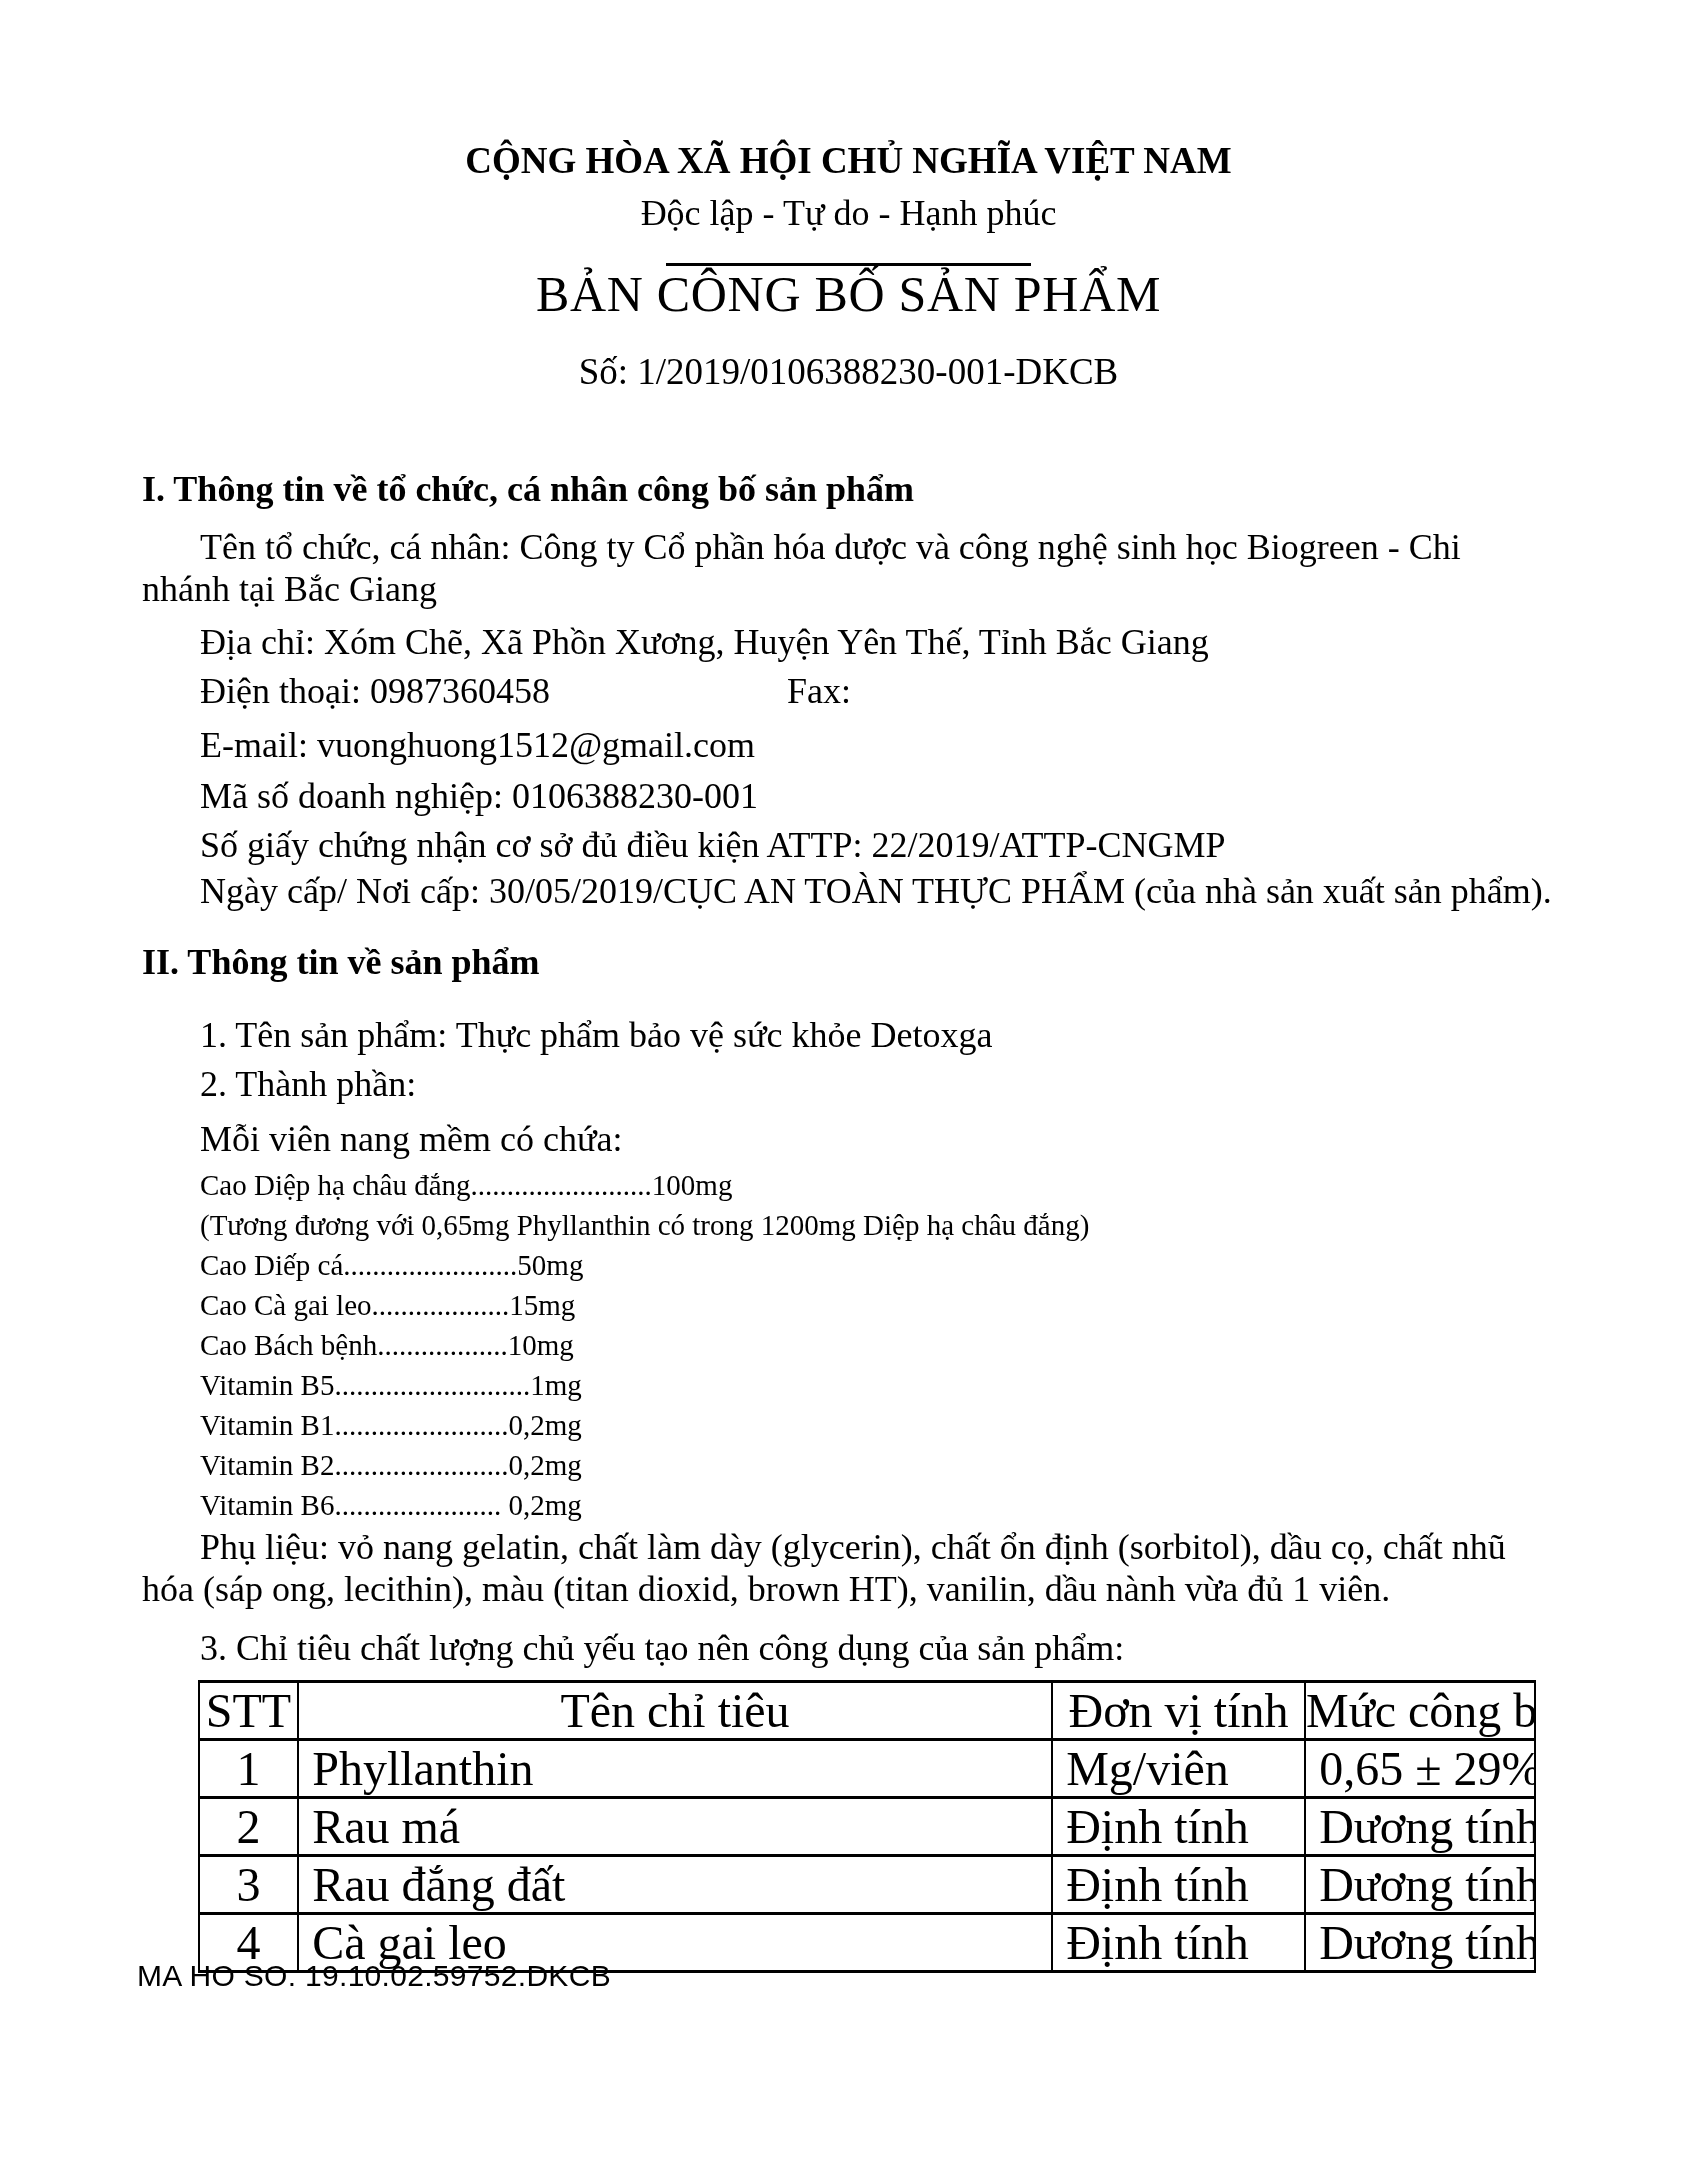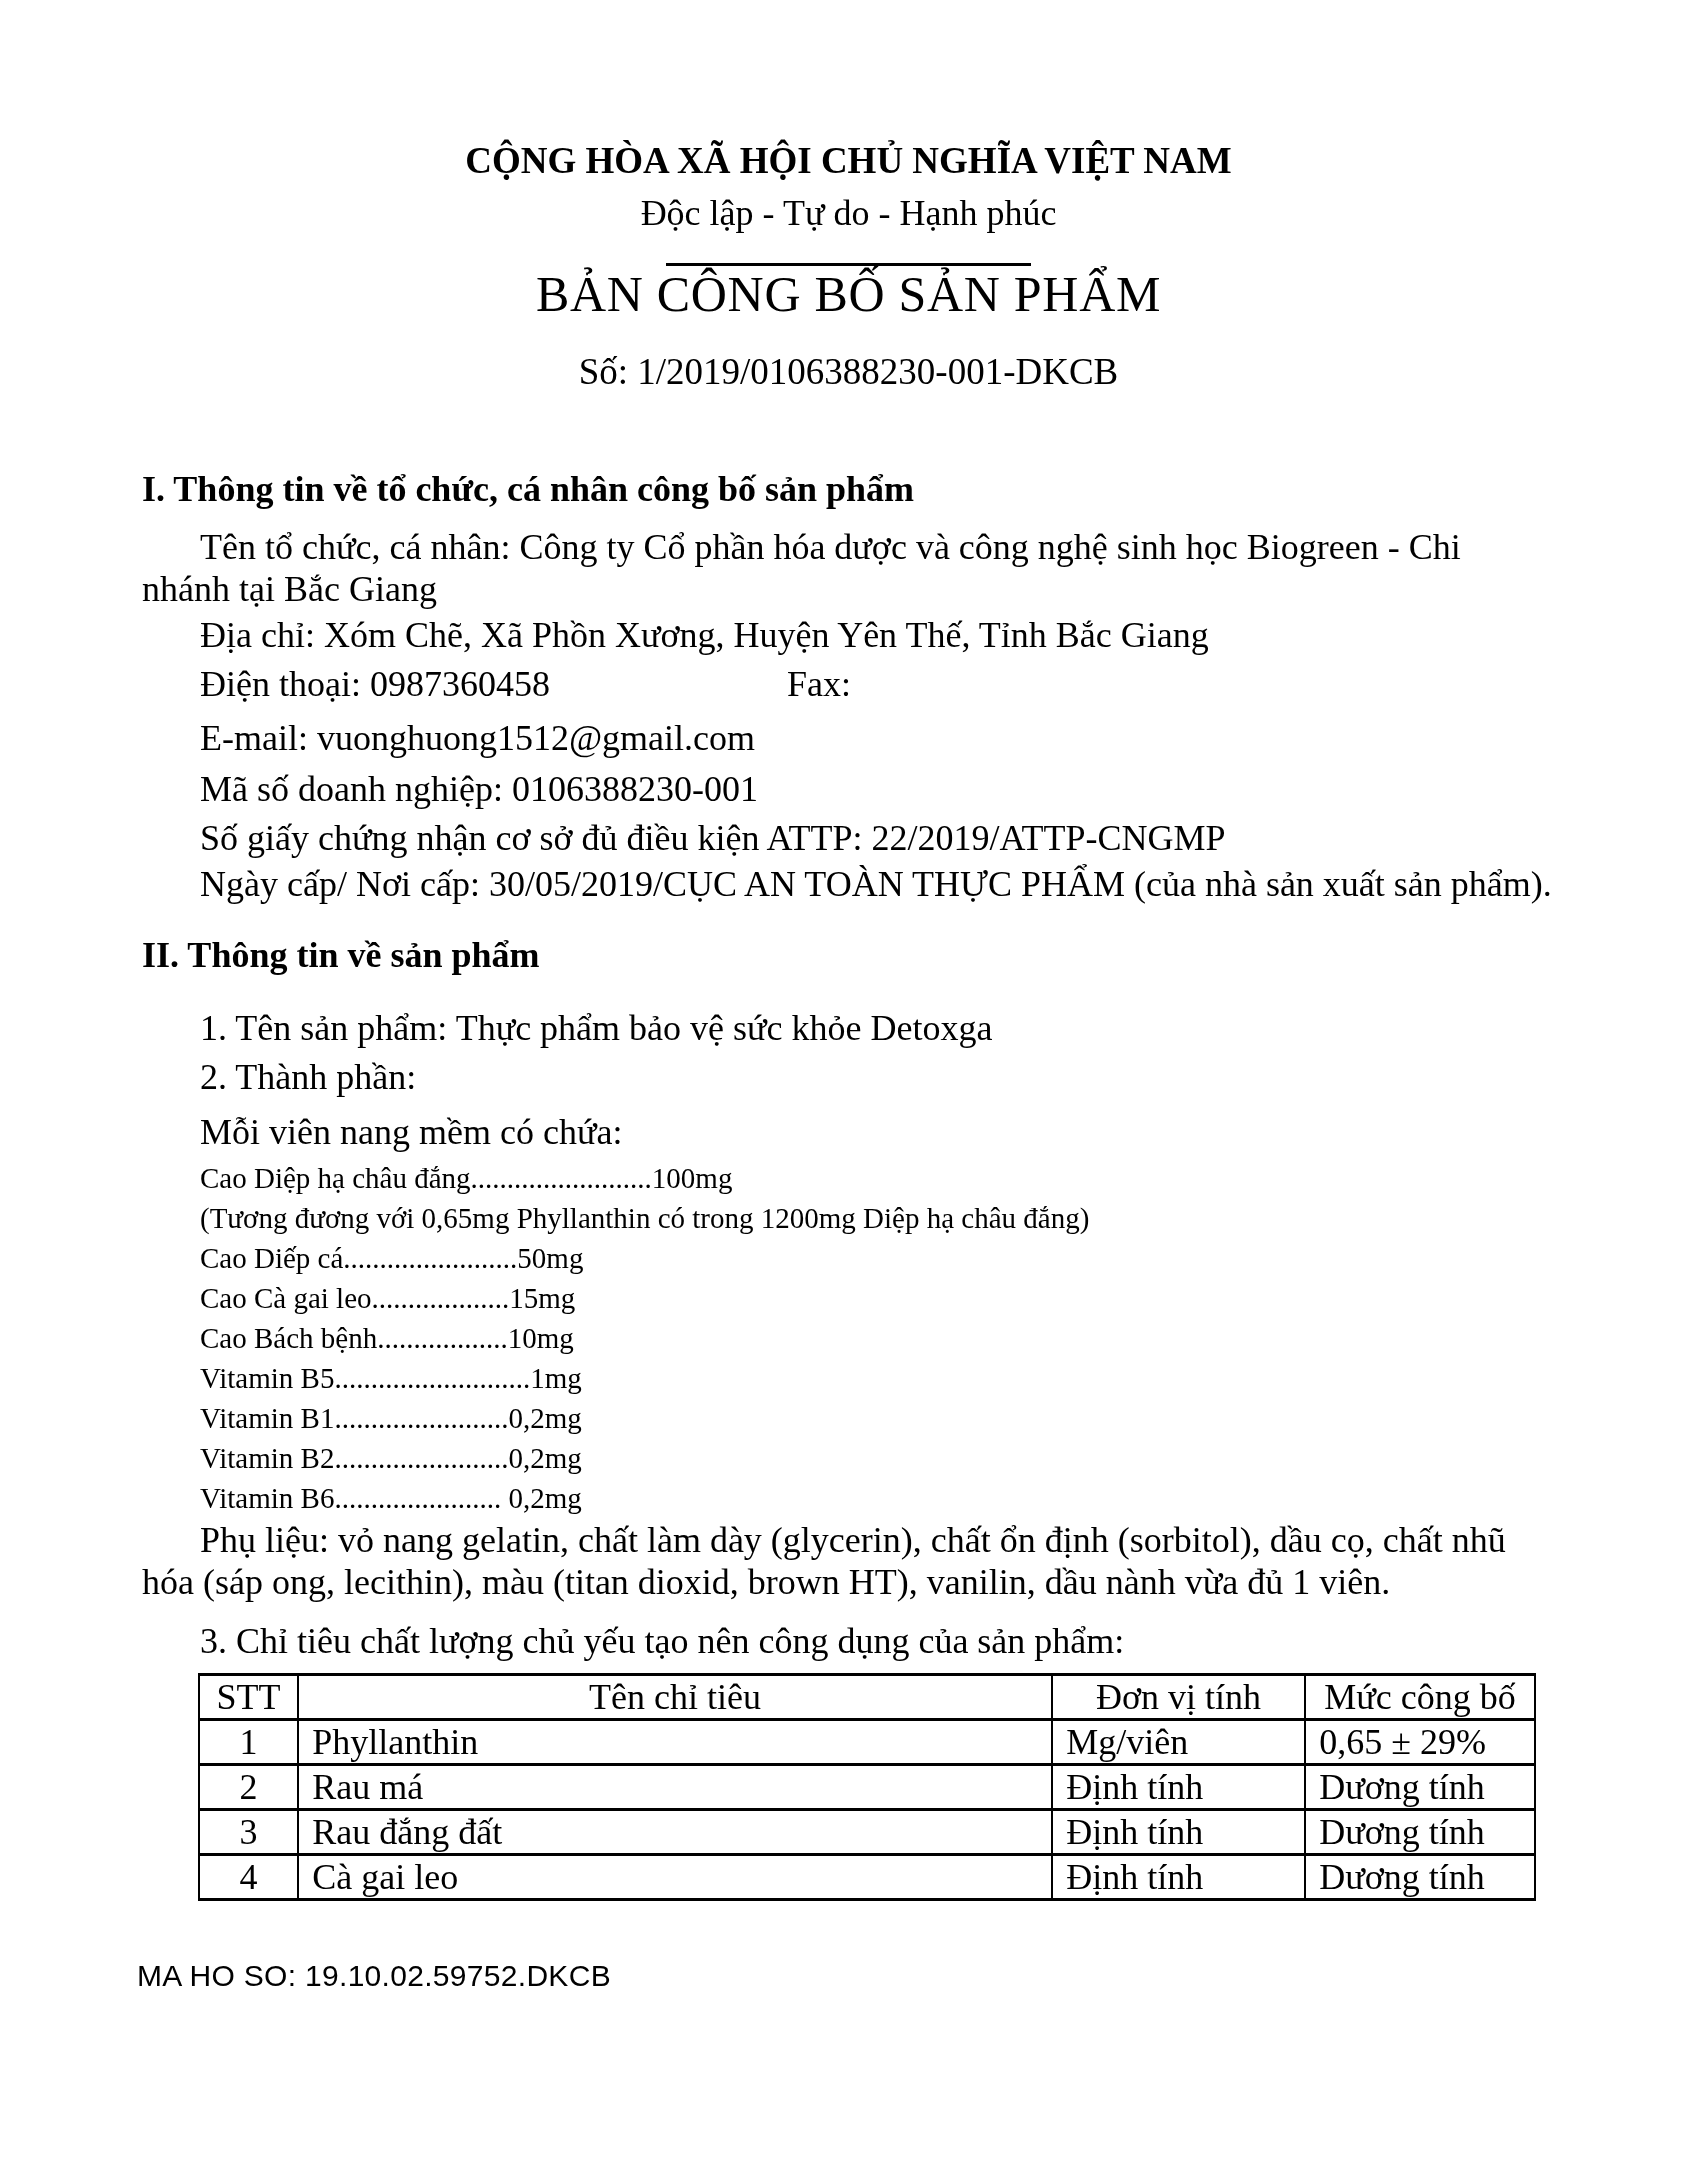--- a/index.html
+++ b/index.html
@@ -24,21 +24,21 @@
 
   .sec-heading { font-size:36px; font-weight:bold; line-height:41px; white-space:nowrap; }
   #sec1-heading { margin-top:77px; }
   #sec2-heading { margin-top:29px; }
 
   .line { font-size:36px; line-height:44px; white-space:nowrap; }
   .indent { padding-left:58px; }
   .para { font-size:36px; line-height:42px; text-indent:58px; }
 
   #org-name   { margin-top:16px; }
-  #address    { margin-top:3px; }
+  #address    { margin-top:10px; }
   #phone-row  { margin-top:5.3px; position:relative; }
   #fax-label  { position:absolute; left:645px; top:0; }
   #email      { margin-top:10.6px; }
   #biz-code   { margin-top:6.6px; }
   #attp-cert  { margin-top:5.3px; }
   #issue-line { margin-top:1.3px; }
 
   #product-name { margin-top:30px; }
   #composition  { margin-top:5.3px; }
   #capsule-intro{ margin-top:10.6px; }
@@ -47,21 +47,21 @@
   #ingredients { margin-top:4px; }
 
   #excipients { margin-top:1.3px; }
   #quality-heading { margin-top:16px; }
 
   table.qtable {
     border-collapse:collapse;
     table-layout:fixed;
     width:1336px;
     margin:10.6px 0 0 56px;
-    font-size:36px;
+    font-size:48px;
   }
   .qtable th, .qtable td {
     border:2px solid #000;
     border-top-width:3.3px;
     border-bottom-width:3.3px;
     height:44px;
     vertical-align:middle;
     font-weight:normal;
     text-align:left;
     padding:0 0 0 13.2px;

